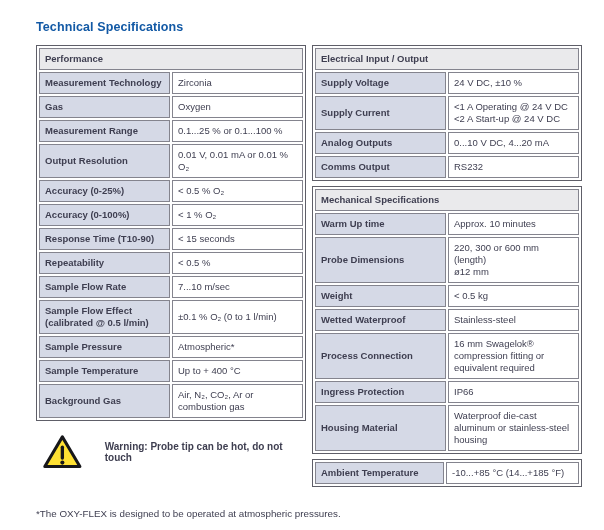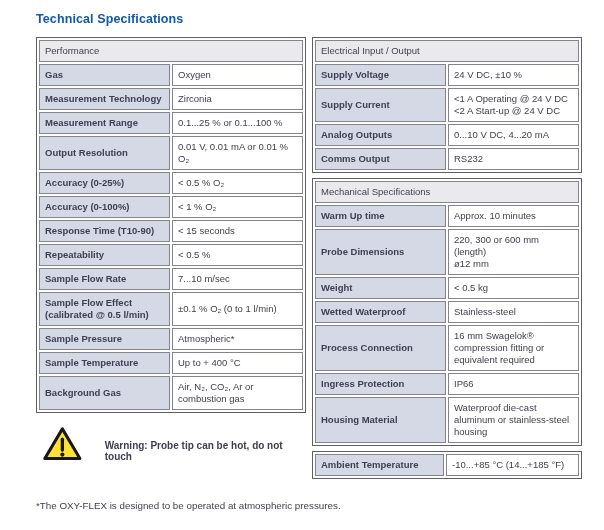--- a/index.html
+++ b/index.html
@@ -8,21 +8,21 @@
     background: #ffffff;
     font-family: "Liberation Sans", "DejaVu Sans", sans-serif;
     color: #3e3e50;
     overflow: hidden;
   }
   .page { padding: 12px 20px 0 36px; box-sizing: border-box; }
   .page-title {
     font-size: 12.5px;
     font-weight: bold;
     color: #1259a5;
-    margin: 0 0 11px 0;
+    margin: 8px 0 11px 0;
     letter-spacing: 0.1px;
   }
   .cols { display: flex; gap: 6px; align-items: flex-start; }
   .col { width: 270px; flex: 0 0 270px; }
 
   table.spec {
     border-collapse: separate;
     border-spacing: 2px;
     border: 1px solid #5e5e68;
     width: 270px;
@@ -33,39 +33,39 @@
   table.spec td {
     border: 1px solid #84848e;
     font-size: 9.5px;
     line-height: 12px;
     padding: 4px 5px;
     vertical-align: middle;
     overflow: hidden;
   }
   td.hdr {
     background: #eaeaec;
-    font-weight: normal;
+    font-weight: bold;
     color: #3e3e50;
   }
   td.lbl {
     background: #d5d9e6;
     font-weight: bold;
     width: 117px;
     color: #3e3e50;
   }
   td.val {
     background: #ffffff;
     white-space: pre-line;
     color: #3e3e50;
   }
 
   .warning {
     margin-top: 13px;
     display: flex;
-    align-items: flex-end;
+    align-items: center;
     gap: 23px;
     padding-left: 7px;
   }
   .warning-text {
     font-weight: bold;
     font-size: 10px;
     color: #3e3e50;
   }
   .warn-svg { display: block; }
 
@@ -86,26 +86,26 @@
 
   <div class="cols">
 
     <div class="col">
       <table class="spec">
           <tbody>
             <tr>
               <td colspan="2" class="hdr">Performance</td>
             </tr>
             <tr>
+              <td class="lbl">Measurement Technology</td>
+              <td class="val">Zirconia</td>
+            </tr>
+            <tr>
               <td class="lbl">Gas</td>
               <td class="val">Oxygen</td>
-            </tr>
-            <tr>
-              <td class="lbl">Measurement Technology</td>
-              <td class="val">Zirconia</td>
             </tr>
             <tr>
               <td class="lbl">Measurement Range</td>
               <td class="val">0.1...25 % or 0.1...100 %</td>
             </tr>
             <tr>
               <td class="lbl">Output Resolution</td>
               <td class="val">0.01 V, 0.01 mA or 0.01 % O₂</td>
             </tr>
             <tr>

